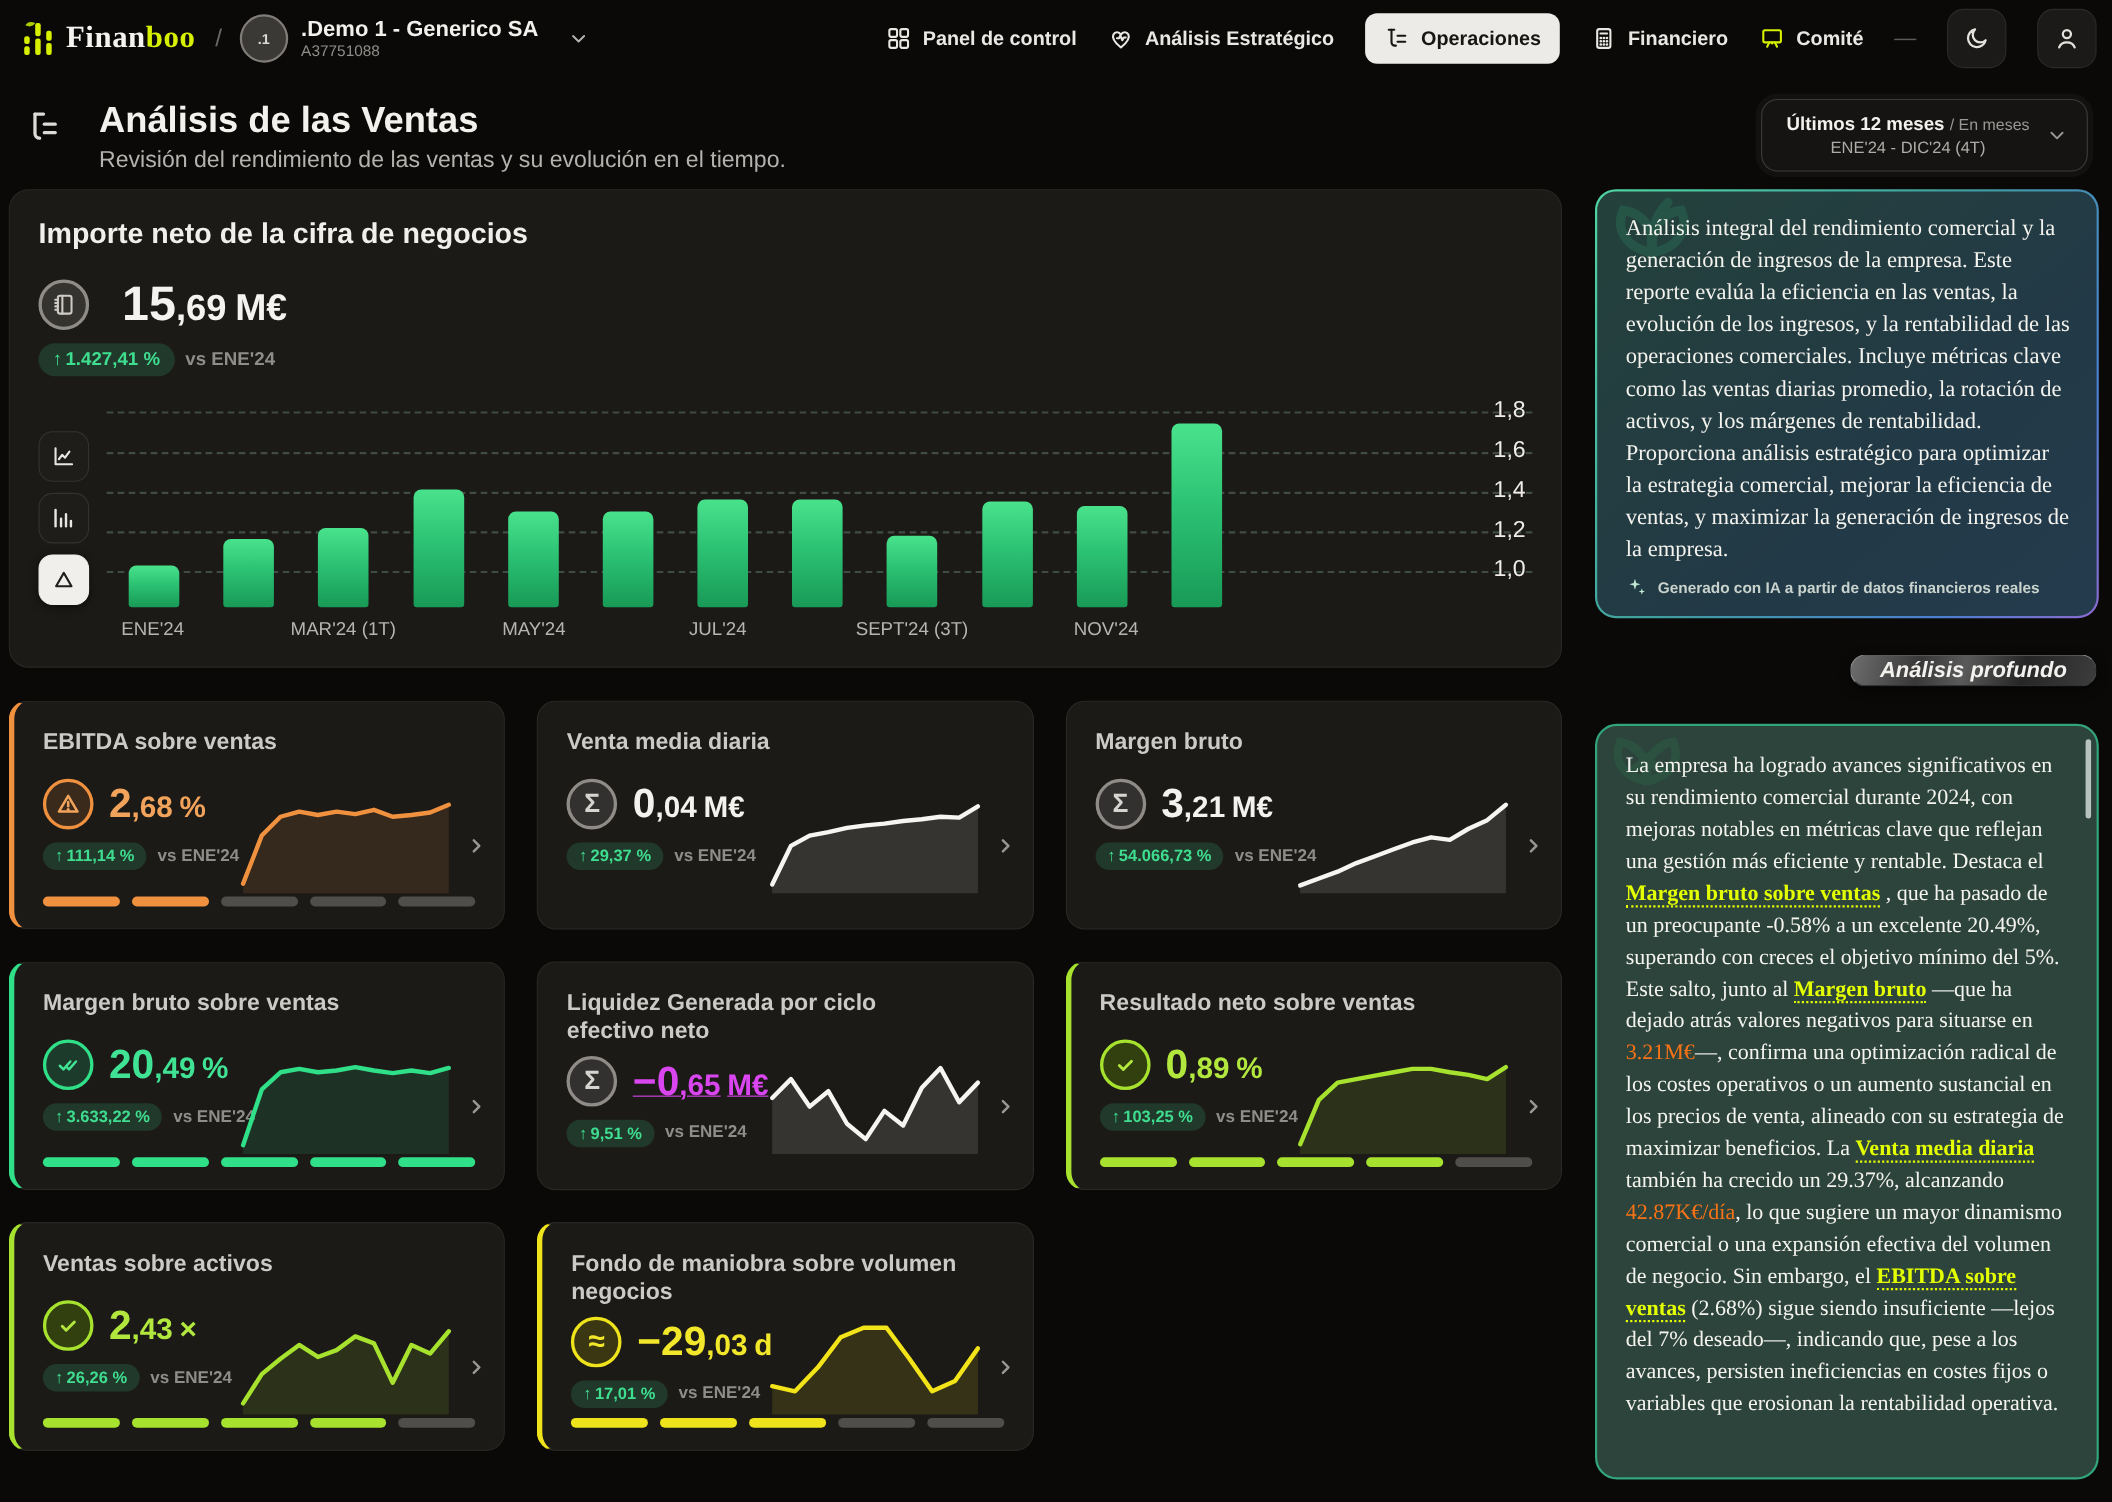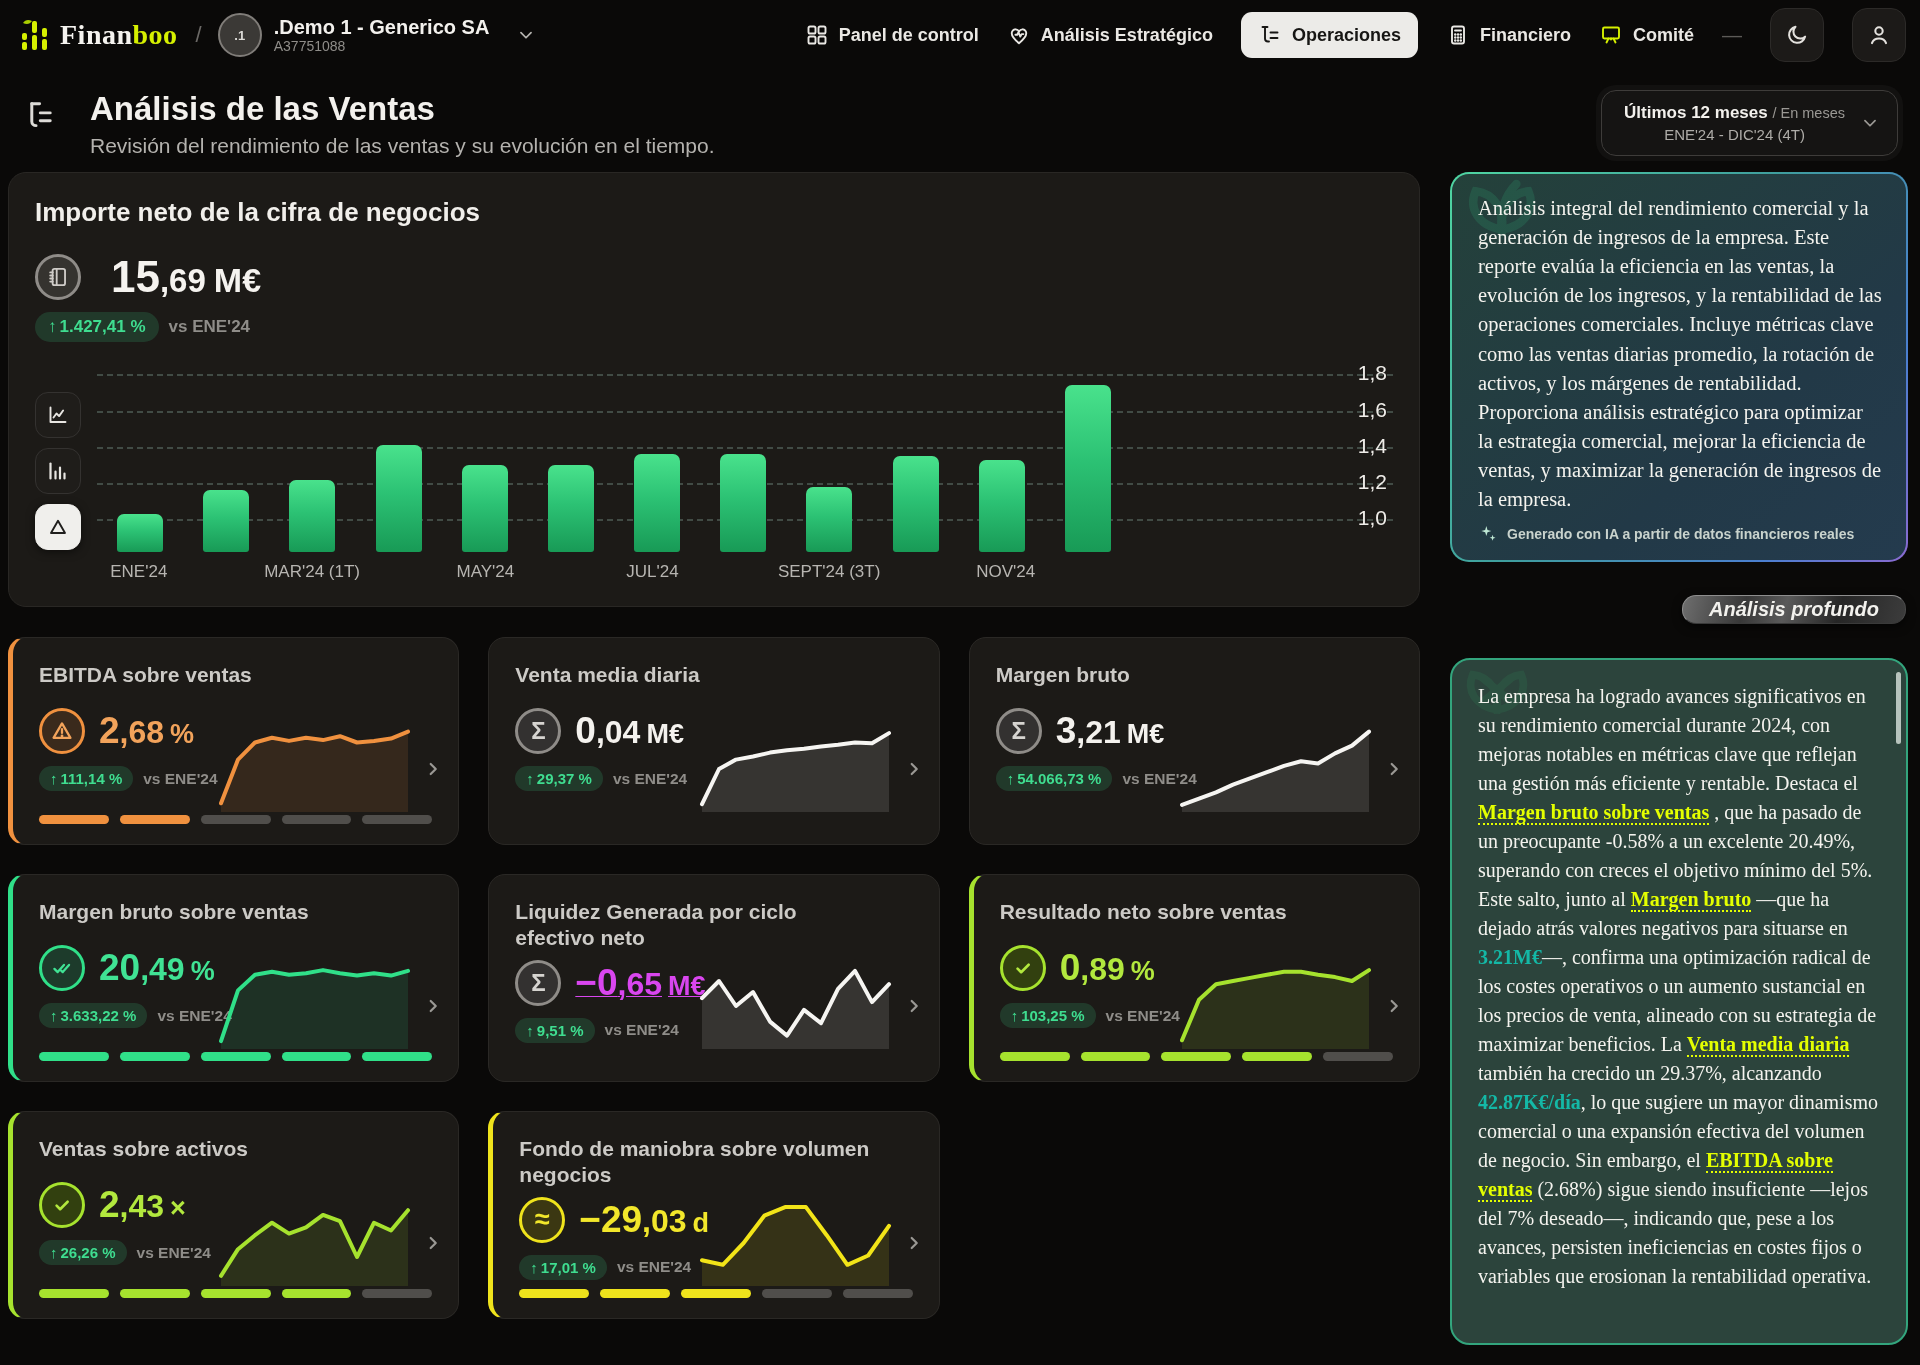--- a/index.html
+++ b/index.html
@@ -89,21 +89,21 @@
 
   
   .kpi-grid { display:grid; grid-template-columns:repeat(3,1fr); gap:29px; margin-top:30px; }
   .kpi { background:#1c1a17; border:1px solid #2a2825; border-radius:17px; height:208px; padding:24px 26px; position:relative; cursor:pointer; }
   .kpi.accented { border-left:5px solid var(--ac); }
   .kpi-title { font-size:21px; font-weight:600; color:#cccac6; line-height:1.25; max-width:360px; }
   .kpi-mid { display:flex; align-items:center; gap:14px; margin-top:20px; }
   .kpi.tall2 .kpi-mid { margin-top:8px; }
   .kpi-val { font-weight:bold; white-space:nowrap; }
   .kpi-val .vi { font-size:37px; }
-  .kpi-val .vd { font-size:32px; }
+  .kpi-val .vd { font-size:27px; }
   .kpi-val .vu { font-size:27px; font-weight:600; margin-left:6px; }
   .kpi .badge-row { margin-top:12px; }
   .kpi .delta-badge { font-size:15px; padding:4px 11px; }
   .kpi .vs-label { font-size:15.5px; }
   .spark { position:absolute; right:46px; top:84px; }
   .spark-chev { position:absolute; right:14px; top:120px; color:#9a9894; cursor:pointer; }
   .segs { position:absolute; left:26px; right:26px; bottom:20px; display:flex; gap:11px; }
   .seg { flex:1; height:9px; border-radius:5px; background:#504e4b; }
 
   
@@ -122,21 +122,21 @@
   .deep-btn { margin:33px 2px 0 auto; padding:2px 26px; border-radius:14px; color:#f2f1ed;
               font-size:20px; font-style:italic; font-weight:600; cursor:pointer;
               background:linear-gradient(105deg,#6e6e6e 0%,#383838 28%,#5a5a5a 46%,#262626 70%,#3c3c3c 100%);
               border:1px solid #8e8e8e; border-bottom-color:#3a3a3a; border-right-color:#4a4a4a;
               box-shadow:0 3px 10px rgba(0,0,0,.6); }
 
   .panel2 { margin-top:34px; flex:1; margin-bottom:8px; background:#2c443c; border:2px solid #33a57d;
             border-radius:20px; padding:22px 26px 10px 26px; position:relative; overflow:hidden; }
   .panel2-text { font-size:20px; line-height:1.45; color:#f4f3ee; position:relative; z-index:1; }
   .panel2-text .link { color:#e4ff00; font-weight:bold; border-bottom:2px dotted #e4ff00; cursor:pointer; }
-  .panel2-text .bold { font-weight:bold; color:#14b8a6;margin-top:35px; }
+  .panel2-text .bold { font-weight:normal; color:#f97316;margin-top:35px; }
   .scroll-thumb { position:absolute; right:5px; top:12px; width:5px; height:72px; border-radius:3px; background:#c7d2cb; opacity:.9; cursor:pointer; }
 
   .glyph-ic { font-weight:bold; }
 </style>
 </head>
 <body>
 
 <div class="nav">
   <div class="brand">
     <span>

